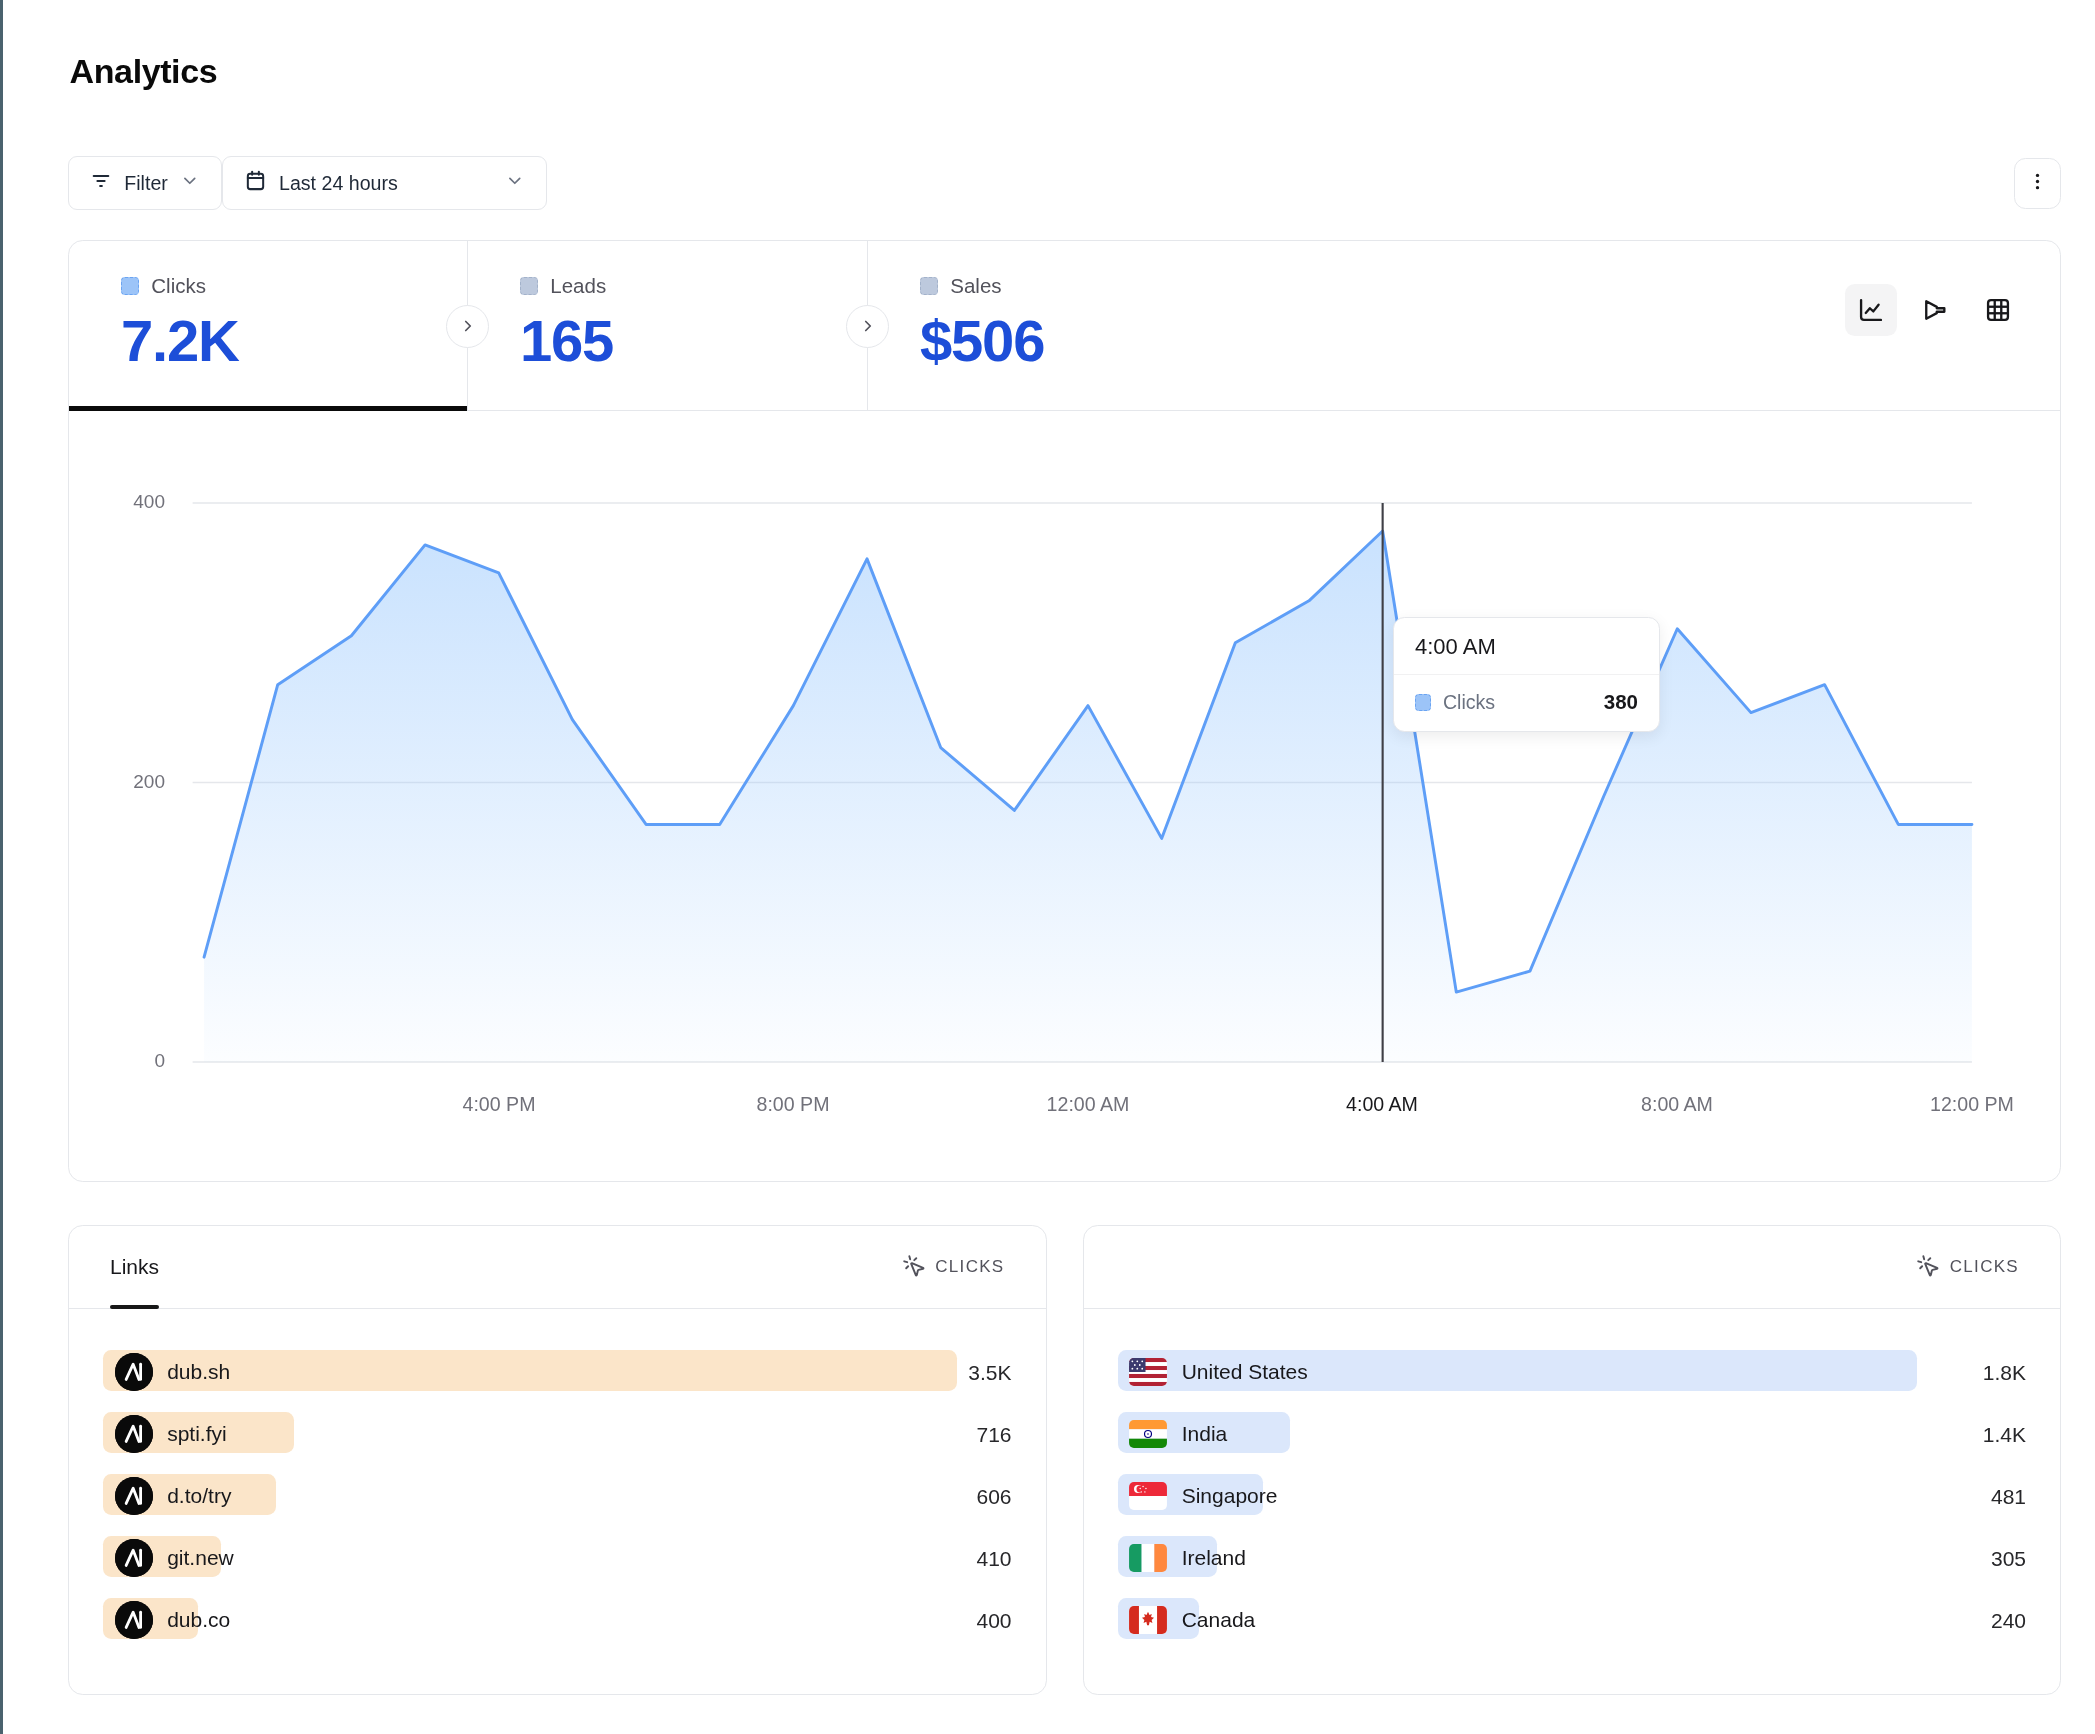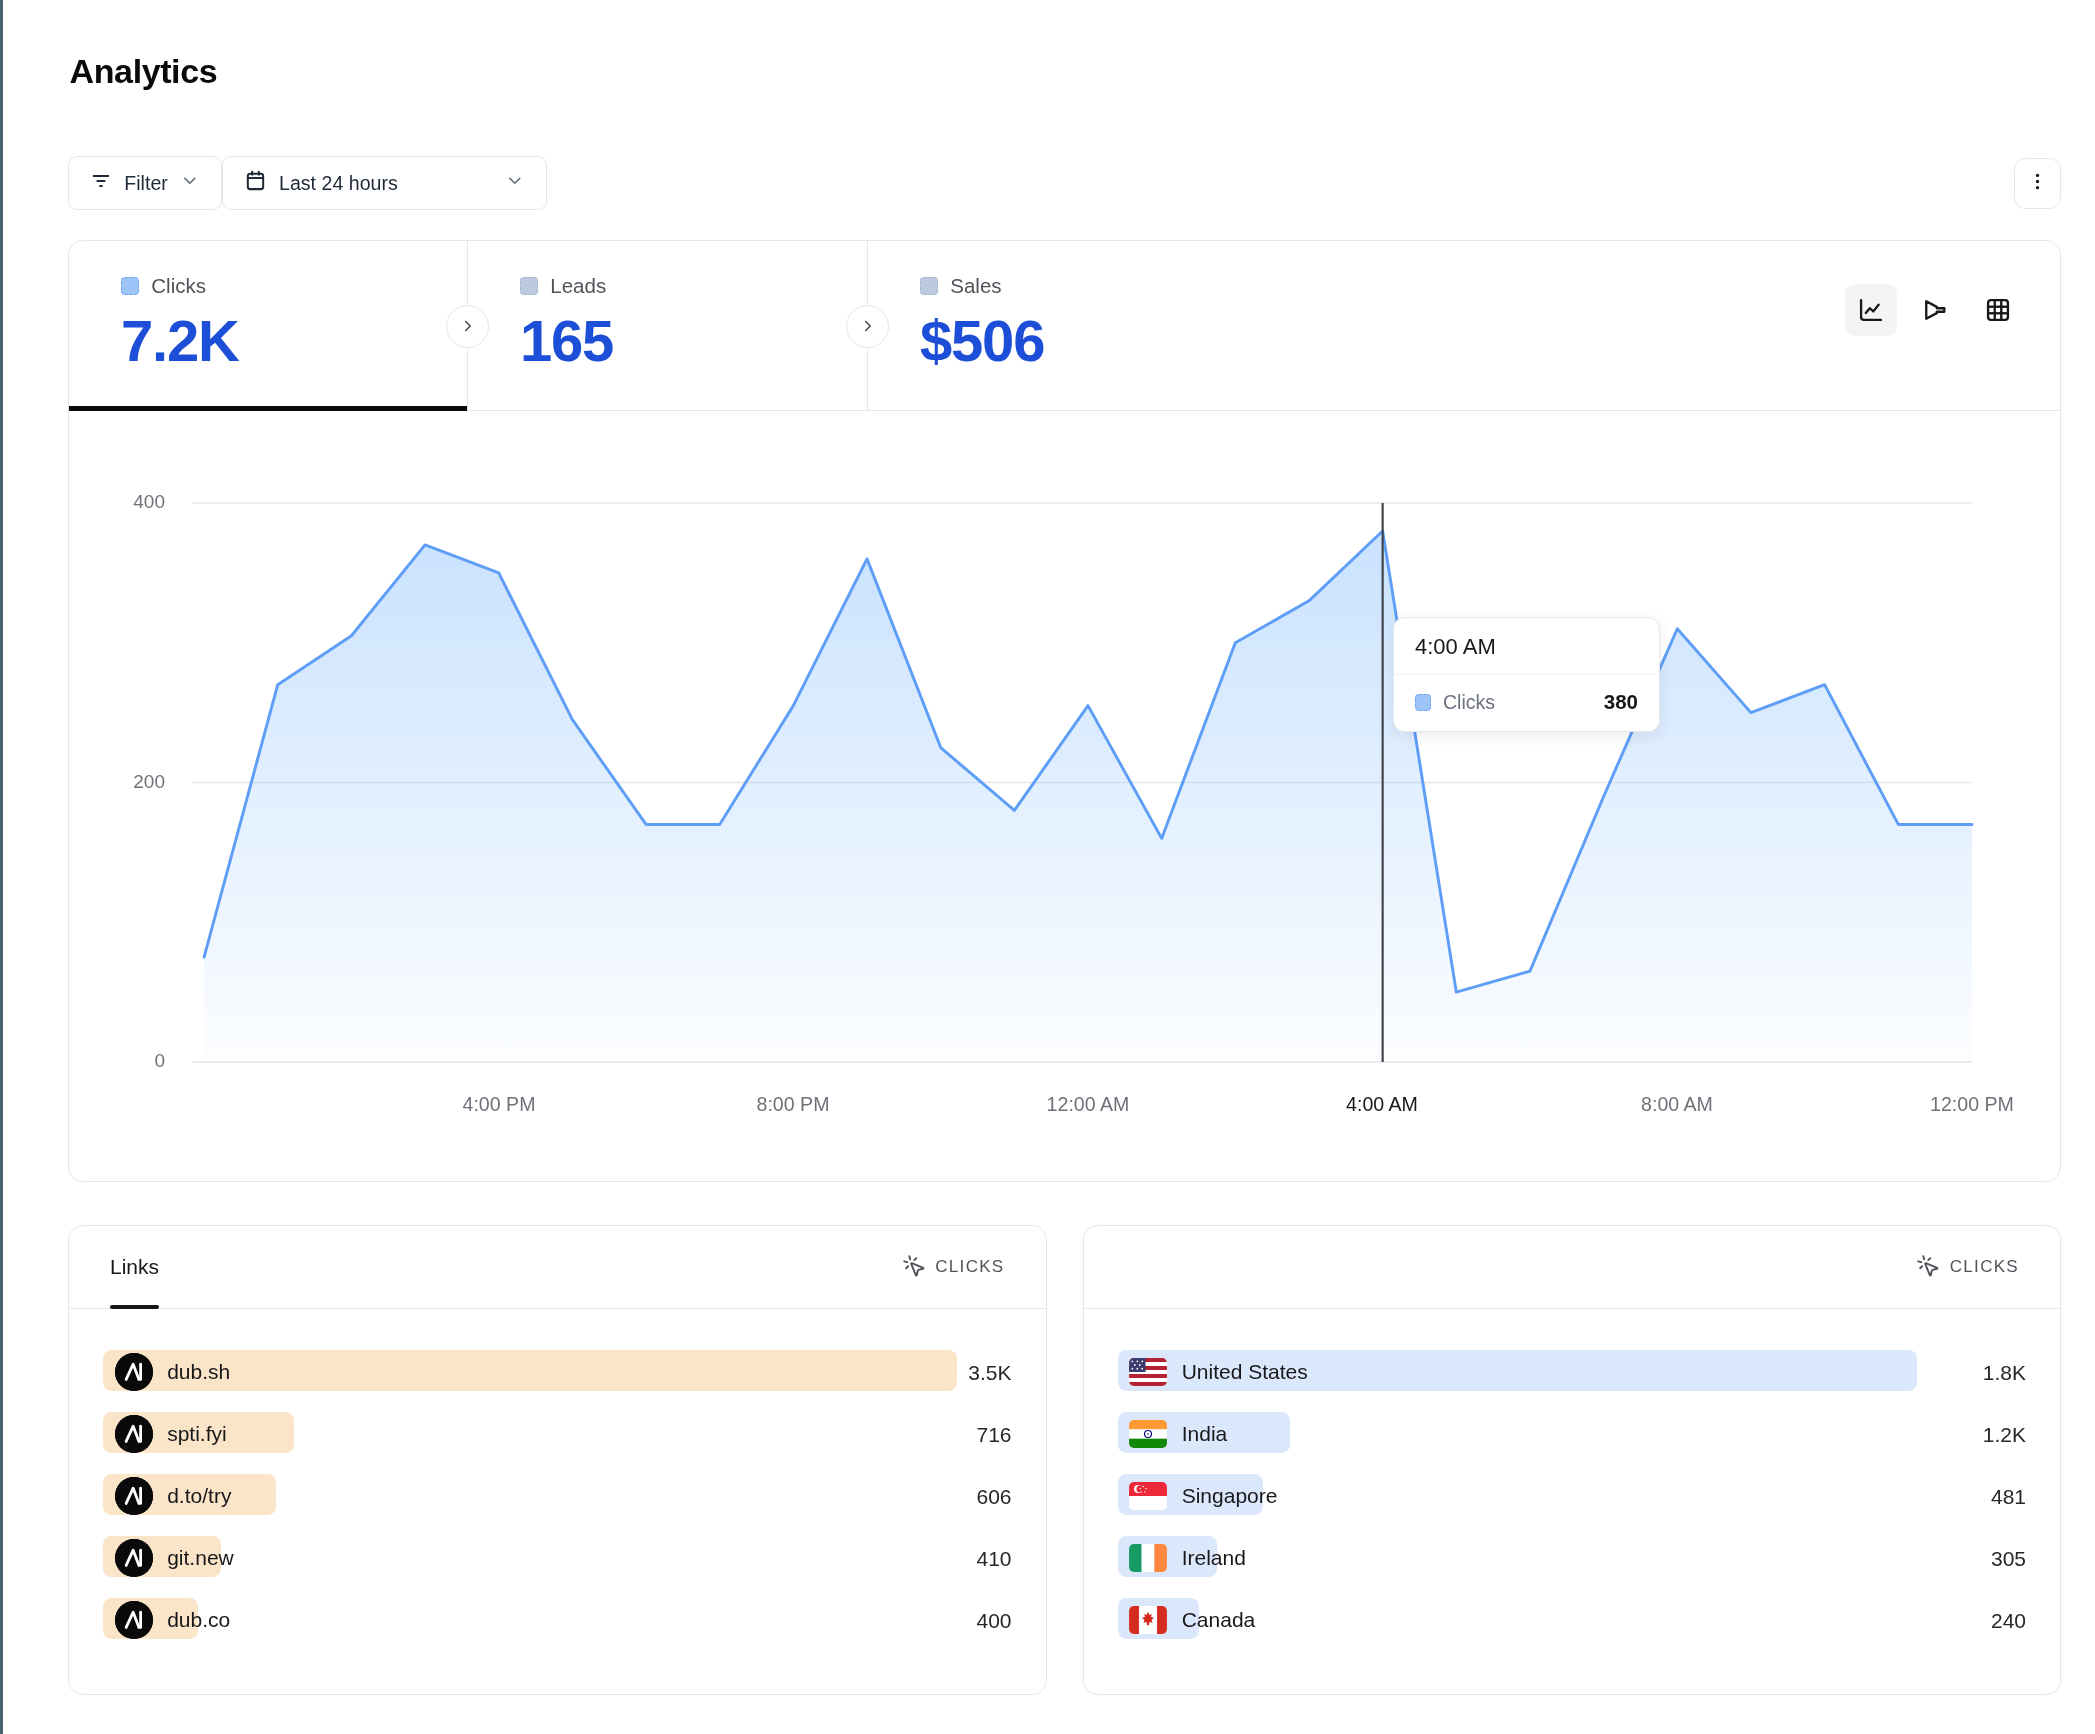--- a/index.html
+++ b/index.html
@@ -353,21 +353,21 @@
             <div class="content">
               <span class="flag"><svg width="38" height="28" viewBox="0 0 46 34">
                   <rect width="46" height="11.3" fill="#ff9933"></rect>
                   <rect y="11.3" width="46" height="11.4" fill="#fff"></rect>
                   <rect y="22.7" width="46" height="11.3" fill="#128807"></rect>
                   <circle cx="23" cy="17" r="4.2" fill="none" stroke="#000080" stroke-width="1.4"></circle>
                   <circle cx="23" cy="17" r="1" fill="#000080"></circle>
                 </svg></span>
               <span class="label">India</span>
             </div>
-            <span class="value">1.2K</span>
+            <span class="value">1.4K</span>
           </div>
           <div class="row">
             <div class="bar" style="background: rgb(219, 231, 251); width: 16%;"></div>
             <div class="content">
               <span class="flag"><svg width="38" height="28" viewBox="0 0 46 34">
                   <rect width="46" height="17" fill="#ed2939"></rect>
                   <rect y="17" width="46" height="17" fill="#fff"></rect>
                   <circle cx="11" cy="8.5" r="5" fill="#fff"></circle>
                   <circle cx="13.3" cy="8.5" r="4.3" fill="#ed2939"></circle>
                   <g fill="#fff">

